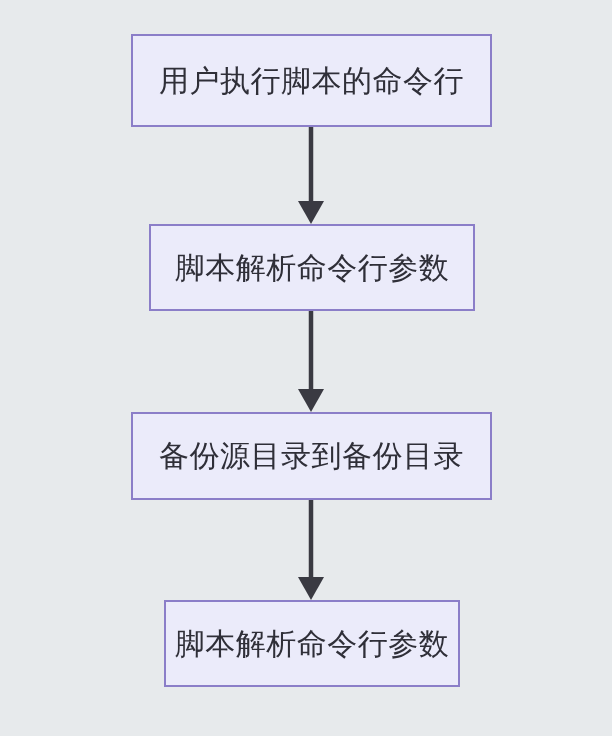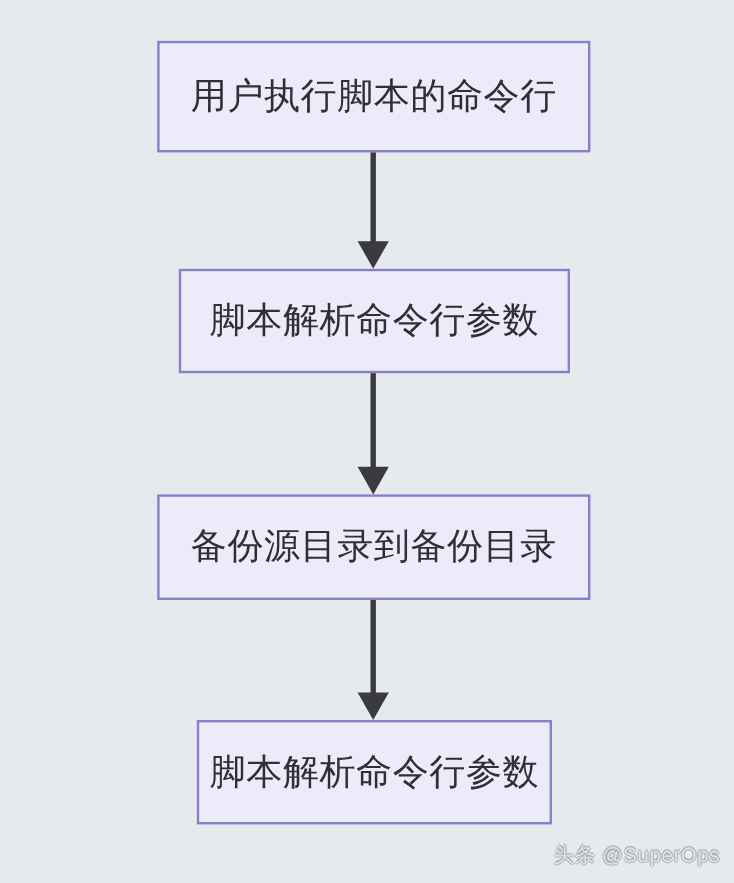--- a/index.html
+++ b/index.html
@@ -107,15 +107,14 @@
 
   <svg class="connector" id="connector-3" viewBox="0 0 52 100">
     <line x1="26" y1="0" x2="26" y2="82" stroke="#3a3a42" stroke-width="4.5"></line>
     <polygon points="13,77 39,77 26,100" fill="#3a3a42"></polygon>
   </svg>
 
   <div class="node" id="node-4">
     <span class="node-label">脚本解析命令行参数</span>
   </div>
 
-  <div id="watermark">头条 @SuperOps</div>
 
 </div>
 
 </body></html>

